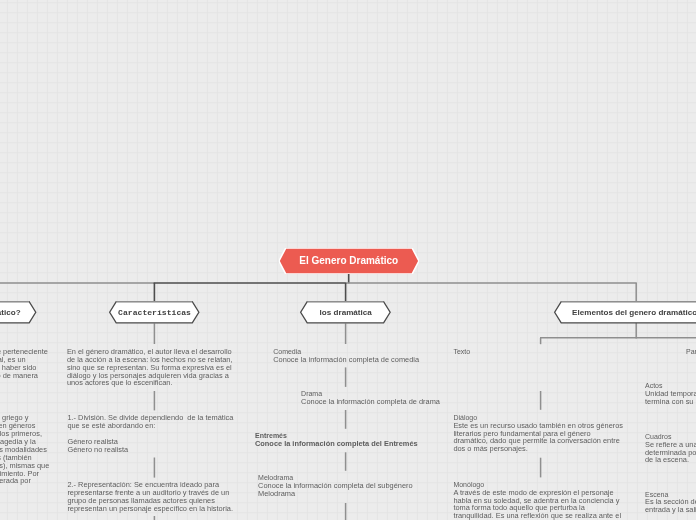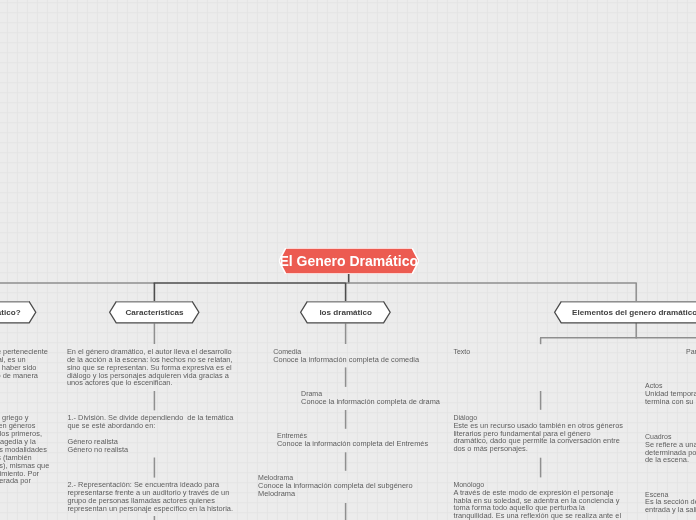--- a/index.html
+++ b/index.html
@@ -29,21 +29,21 @@
     color:#414141;
     white-space:nowrap;
     transform:translateZ(0);
   }
   .node .hexbg{position:absolute;left:0;top:0;width:100%;height:100%;overflow:visible;}
   .node span.lbl{position:relative;z-index:2;}
 
   .root{
     position:absolute;
     display:flex;align-items:center;justify-content:center;
-    font-weight:bold;font-size:14px;
+    font-weight:bold;font-size:10px;
     color:#ffffff;white-space:nowrap;
     transform:translateZ(0);
   }
   .root .hexbg{position:absolute;left:0;top:0;width:100%;height:100%;}
   .root span.lbl{position:relative;z-index:2;}
 
   .tb{position:absolute;color:#5d5d5d;font-size:7.4px;line-height:7.9px;white-space:pre;
       transform:translateZ(0);}
   .tb .ttl{display:block;font-size:7px;line-height:7.2px;}
 </style>
@@ -92,34 +92,34 @@
   </div>
 
 <div class="node" style="left:-111.6px;top:300.8px;width:148.4px;height:22.5px;">
   <svg class="hexbg" viewBox="0 0 148.4 22.5" preserveAspectRatio="none">
     <polygon points="7.2,0.65 141.2,0.65 147.75,11.25 141.2,21.85 7.2,21.85 0.65,11.25" fill="#ffffff" stroke="#4a4a4a" stroke-width="1.3"></polygon>
       <line x1="7.2" y1="0.65" x2="141.2" y2="0.65" stroke="#8f8f8f" stroke-width="1.3"></line>
   </svg>
   <span class="lbl">¿Qué es el genero dramático?</span>
   </div>
 
-<div class="node" style="left:109.3px;top:300.8px;width:90.5px;height:22.5px;">
+<div class="node" style="left:109.3px;top:300.8px;width:90.5px;height:22.5px;font-family:Liberation Mono, monospace;">
   <svg class="hexbg" viewBox="0 0 90.5 22.5" preserveAspectRatio="none">
     <polygon points="7.2,0.65 83.3,0.65 89.85,11.25 83.3,21.85 7.2,21.85 0.65,11.25" fill="#ffffff" stroke="#4a4a4a" stroke-width="1.3"></polygon>
       <line x1="7.2" y1="0.65" x2="83.3" y2="0.65" stroke="#8f8f8f" stroke-width="1.3"></line>
   </svg>
   <span class="lbl">Características</span>
   </div>
 
 <div class="node" style="left:300.3px;top:300.8px;width:90.8px;height:22.5px;">
   <svg class="hexbg" viewBox="0 0 90.8 22.5" preserveAspectRatio="none">
     <polygon points="7.2,0.65 83.6,0.65 90.15,11.25 83.6,21.85 7.2,21.85 0.65,11.25" fill="#ffffff" stroke="#4a4a4a" stroke-width="1.3"></polygon>
       <line x1="7.2" y1="0.65" x2="83.6" y2="0.65" stroke="#8f8f8f" stroke-width="1.3"></line>
   </svg>
-  <span class="lbl">los dramático</span>
+  <span class="lbl">los dramática</span>
   </div>
 
 <div class="node" style="left:554.4px;top:300.8px;width:160.4px;height:22.5px;">
   <svg class="hexbg" viewBox="0 0 160.4 22.5" preserveAspectRatio="none">
     <polygon points="7.2,0.65 153.2,0.65 159.75,11.25 153.2,21.85 7.2,21.85 0.65,11.25" fill="#ffffff" stroke="#4a4a4a" stroke-width="1.3"></polygon>
       <line x1="7.2" y1="0.65" x2="153.2" y2="0.65" stroke="#8f8f8f" stroke-width="1.3"></line>
   </svg>
   <span class="lbl">Elementos del genero dramático</span>
   </div>
 
@@ -147,21 +147,21 @@
 
 Género realista
 Género no realista</span></div>
 <div class="tb" style="left:67.4px;top:481.4px;"><span>2.- Representación: Se encuentra ideado para
 representarse frente a un auditorio y través de un
 grupo de personas llamadas actores quienes
 representan un personaje específico en la historia.</span></div>
 
 <div class="tb" style="left:273.2px;top:348.4px;"><span class="ttl">Comedia</span><span>Conoce la información completa de comedia</span></div>
 <div class="tb" style="left:277.1px;top:390.4px;margin-left:24px;"><span class="ttl">Drama</span><span>Conoce la información completa de drama</span></div>
-<div class="tb" style="left:277px;top:432.4px;"><span class="ttl">Entremés</span><span>Conoce la información completa del Entremés</span></div>
+<div class="tb" style="left:255px;top:432.4px;font-weight:bold;"><span class="ttl">Entremés</span><span>Conoce la información completa del Entremés</span></div>
 <div class="tb" style="left:258.1px;top:474.4px;"><span class="ttl">Melodrama</span><span>Conoce la información completa del subgénero
 Melodrama</span></div>
 
 <div class="tb" style="left:453.4px;top:348.4px;"><span class="ttl">Texto</span></div>
 <div class="tb" style="left:453.4px;top:414.4px;"><span class="ttl">Diálogo</span><span>Este es un recurso usado también en otros géneros
 literarios pero fundamental para el género
 dramático, dado que permite la conversación entre
 dos o más personajes.</span></div>
 <div class="tb" style="left:453.4px;top:481.4px;"><span class="ttl">Monólogo</span><span>A través de este modo de expresión el personaje
 habla en su soledad, se adentra en la conciencia y

